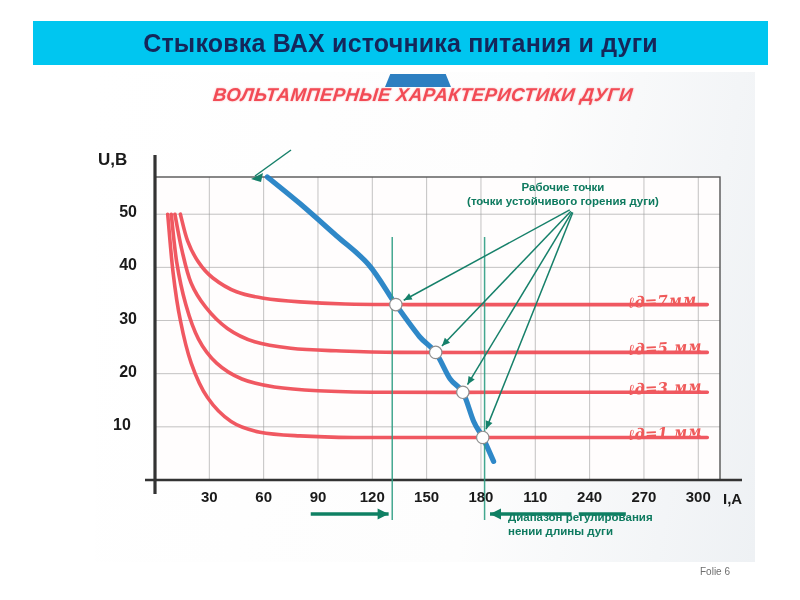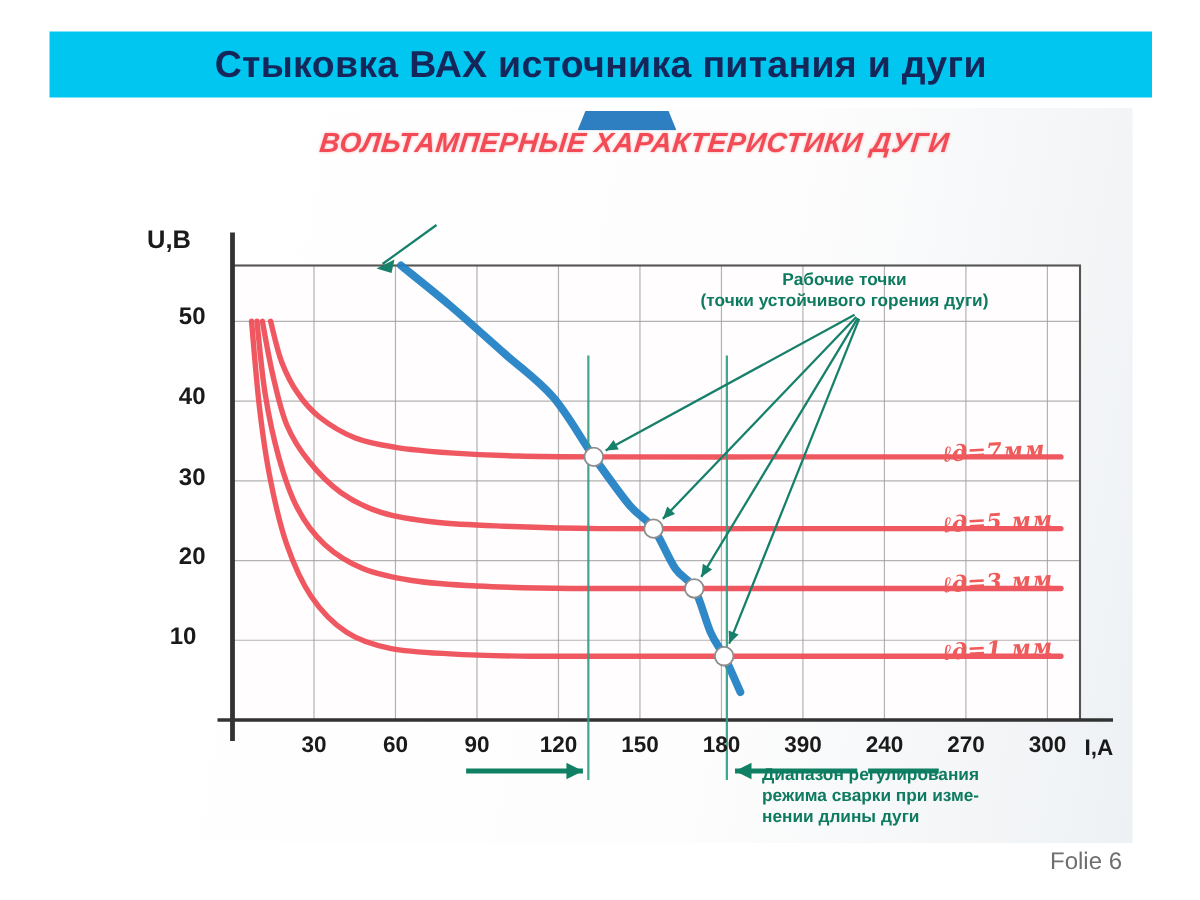--- a/index.html
+++ b/index.html
@@ -44,21 +44,21 @@
   .ytick{position:absolute;font-size:16px;font-weight:700;color:#1a1a1a;
     text-align:right;width:30px;}
   .xtick{position:absolute;font-size:15px;font-weight:700;color:#1a1a1a;
     text-align:center;width:40px;}
 
   
   .clab{position:absolute;font-size:15px;font-weight:700;color:#ef5a5a;
     font-family:"DejaVu Serif",serif;font-style:italic;white-space:nowrap;
     transform:rotate(-3deg);}
 
-  #footer{position:absolute;left:700px;top:566px;font-size:16px;color:#6f6f6f;}
+  #footer{position:absolute;left:700px;top:566px;font-size:10px;color:#6f6f6f;}
   svg{display:block;}
 </style>
 </head>
 <body>
 
 <div id="title-banner">
   <span class="t">Стыковка ВАХ источника питания и дуги</span>
 </div>
 
 <div id="figure">
@@ -68,42 +68,41 @@
     <div id="fig-title">ВОЛЬТАМПЕРНЫЕ ХАРАКТЕРИСТИКИ ДУГИ</div>
 
 
     <div id="ann-points">
       <div>Рабочие точки</div>
       <div>(точки устойчивого горения дуги)</div>
     </div>
 
     <div id="ann-range">
       <div>Диапазон регулирования</div>
-      <div>режима сварки при изме-</div>
       <div>нении длины дуги</div>
     </div>
 
     <div id="ylab">U,B</div>
     <div id="xlab">I,A</div>
 
     <div id="yticks-host">
         <div class="ytick" style="left: 12px; top: 343.842px; text-align: center;">10</div>
         <div class="ytick" style="left: 12px; top: 290.684px;">20</div>
         <div class="ytick" style="left: 12px; top: 237.526px;">30</div>
         <div class="ytick" style="left: 12px; top: 184.368px;">40</div>
         <div class="ytick" style="left: 12px; top: 131.211px;">50</div>
       </div>
     <div id="xticks-host">
         <div class="xtick" style="left: 94.3269px; top: 416px;">30</div>
         <div class="xtick" style="left: 148.654px; top: 416px;">60</div>
         <div class="xtick" style="left: 202.981px; top: 416px;">90</div>
         <div class="xtick" style="left: 257.308px; top: 416px;">120</div>
         <div class="xtick" style="left: 311.635px; top: 416px;">150</div>
         <div class="xtick" style="left: 365.962px; top: 416px;">180</div>
-        <div class="xtick" style="left: 420.288px; top: 416px;">390</div>
+        <div class="xtick" style="left: 420.288px; top: 416px;">110</div>
         <div class="xtick" style="left: 474.615px; top: 416px;">240</div>
         <div class="xtick" style="left: 528.942px; top: 416px;">270</div>
         <div class="xtick" style="left: 583.269px; top: 416px;">300</div>
       </div>
     <div id="clabs-host">
         <div class="clab" style="left: 533px; top: 219.579px;">ℓд=7мм</div>
         <div class="clab" style="left: 533px; top: 267.421px;">ℓд=5 мм</div>
         <div class="clab" style="left: 533px; top: 307.289px;">ℓд=3 мм</div>
         <div class="clab" style="left: 533px; top: 352.474px;">ℓд=1 мм</div>
       </div>

